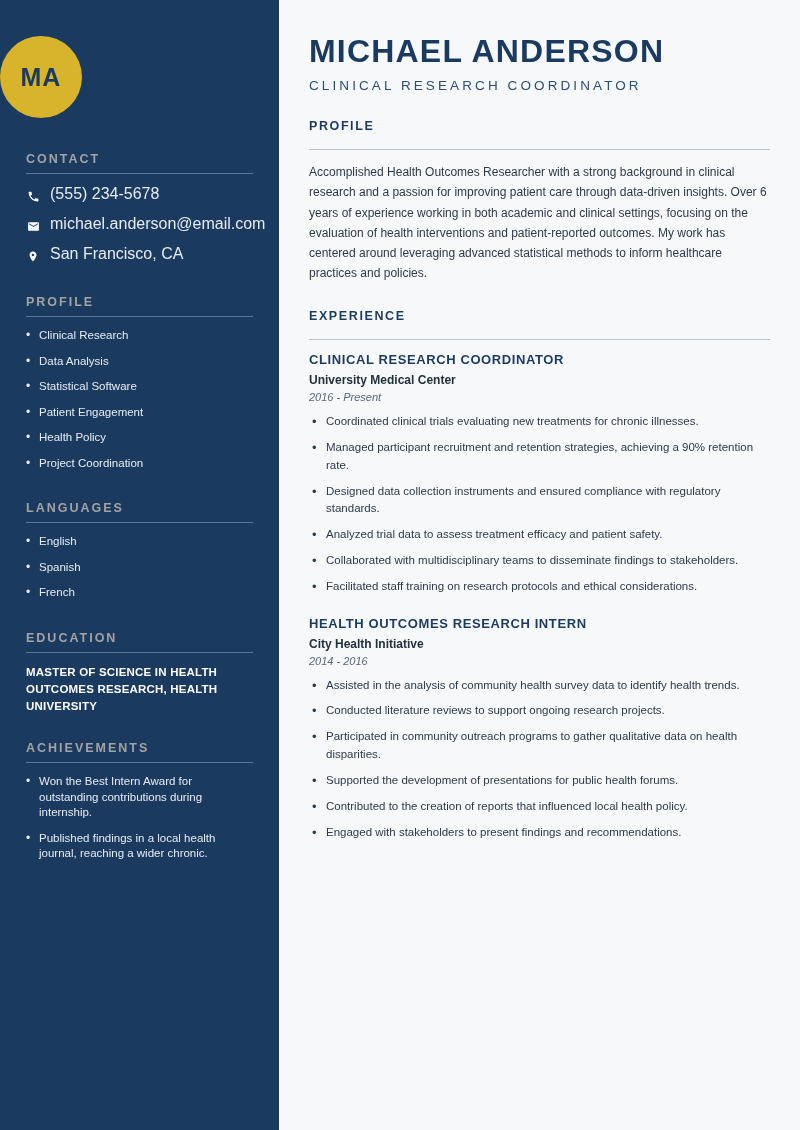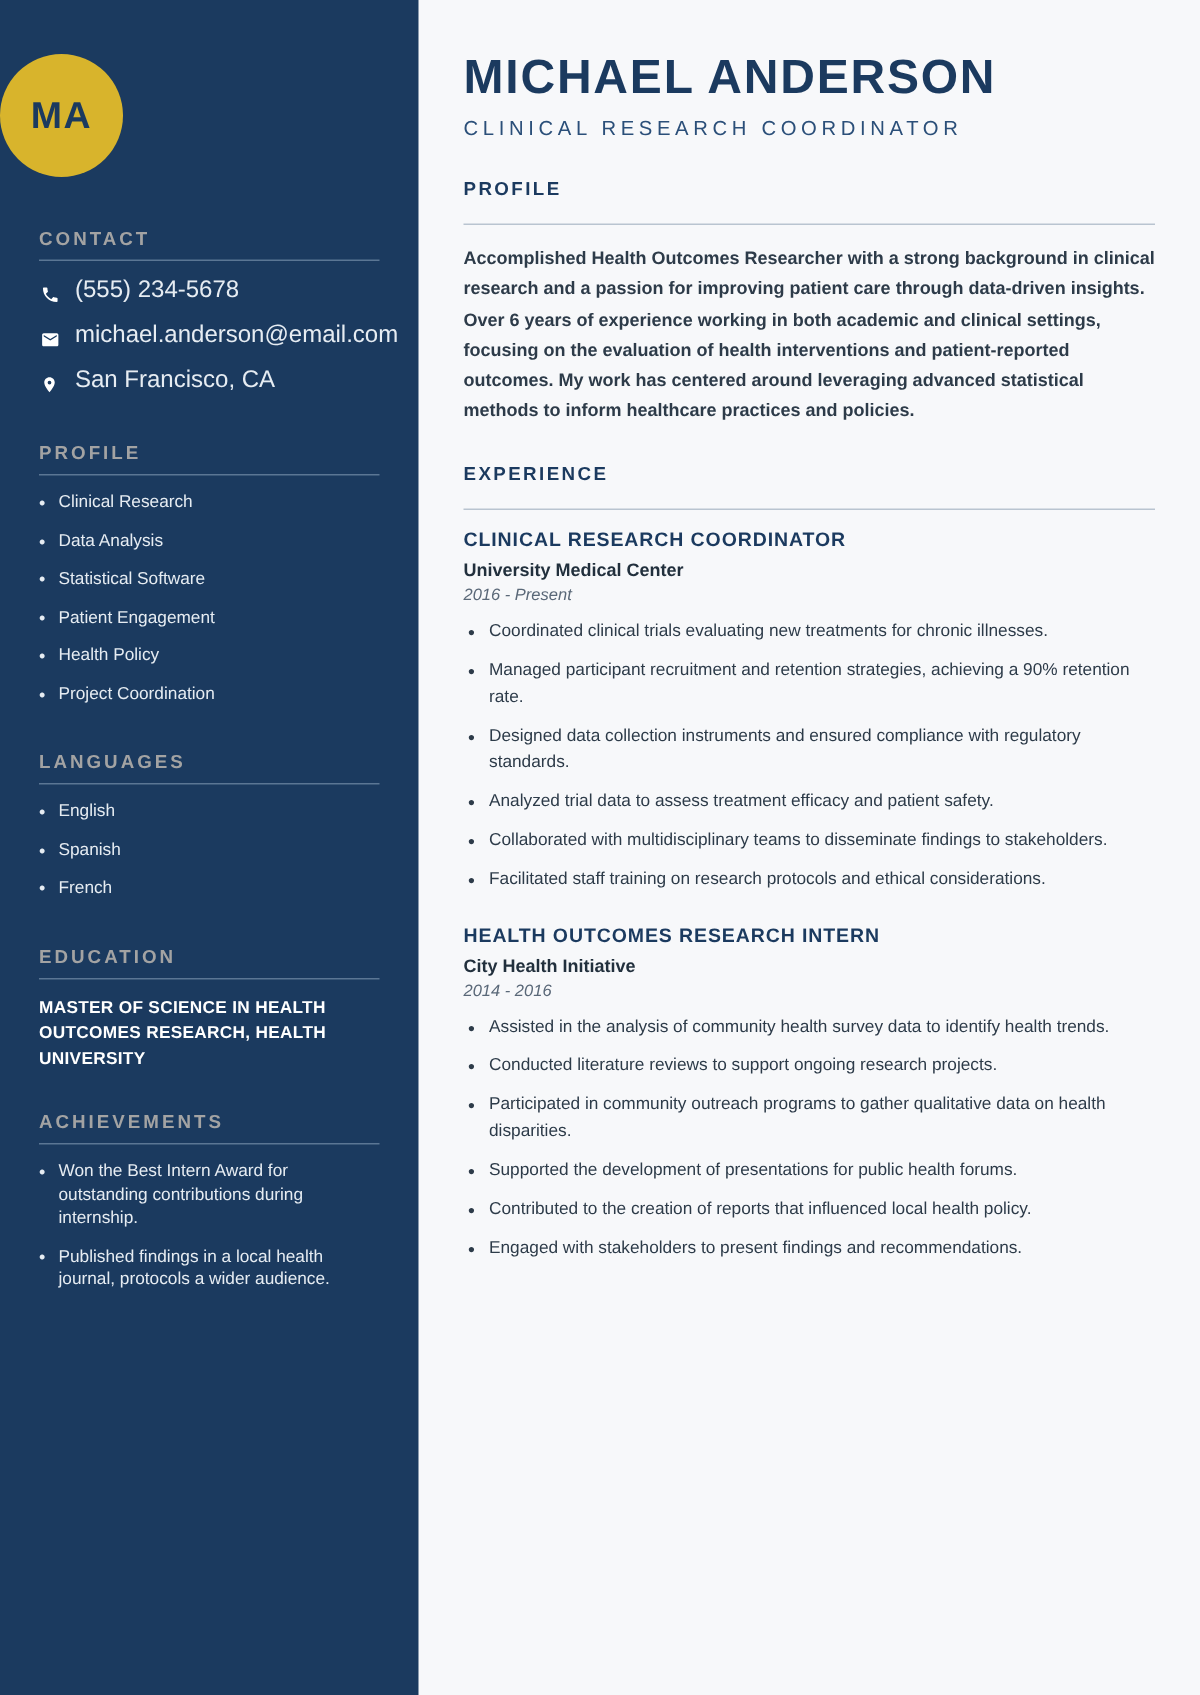--- a/index.html
+++ b/index.html
@@ -130,21 +130,20 @@
     letter-spacing: 1.6px;
     padding-bottom: 16px;
     border-bottom: 1px solid #b9c4d0;
     margin-bottom: 12px;
   }
   .profile-text {
     font-size: 12px;
     color: #2d3b49;
     line-height: 1.68;
     margin-bottom: 26px;
-    font-weight: bold;
   }
   .job-title {
     font-size: 13px;
     font-weight: bold;
     color: #1b3a5f;
     letter-spacing: 0.6px;
     margin-bottom: 6px;
   }
   .job-company {
     font-size: 12px;
@@ -250,21 +249,21 @@
       <div class="side-title">EDUCATION</div>
       <div class="edu-entry">MASTER OF SCIENCE IN HEALTH OUTCOMES RESEARCH, HEALTH UNIVERSITY</div>
     </div>
 
     <div class="side-gap"></div>
 
     <div class="side-section">
       <div class="side-title">ACHIEVEMENTS</div>
       <ul class="side-list">
         <li>Won the Best Intern Award for outstanding contributions during internship.</li>
-        <li>Published findings in a local health journal, protocols a wider audience.</li>
+        <li>Published findings in a local health journal, reaching a wider chronic.</li>
       </ul>
     </div>
 
   </aside>
 
   <main class="main">
 
     <h1 class="name">MICHAEL ANDERSON</h1>
     <div class="subtitle">CLINICAL RESEARCH COORDINATOR</div>
 

